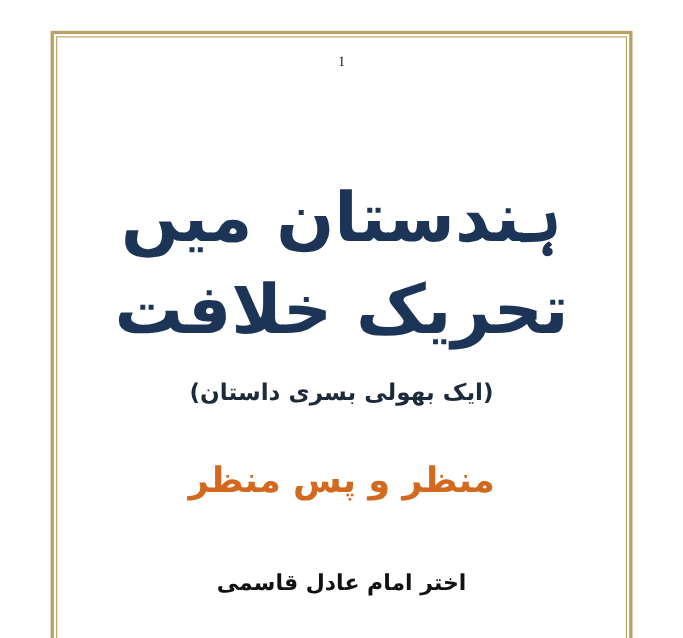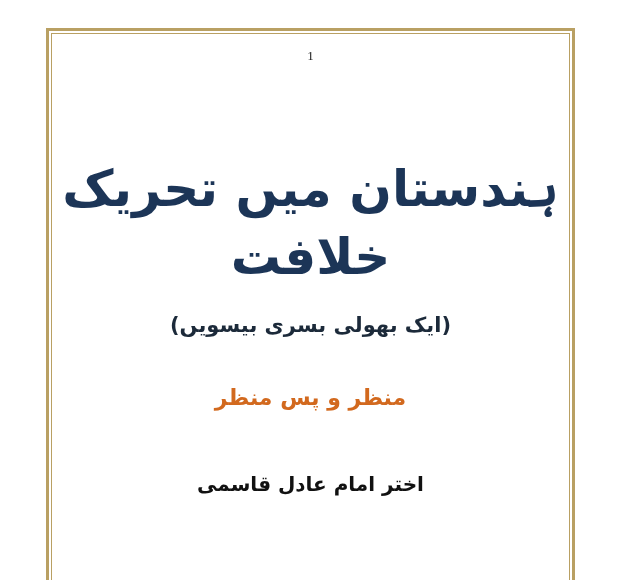--- a/index.html
+++ b/index.html
@@ -71,37 +71,37 @@
     margin-top: 26px;
     font-size: 25px;
     line-height: 1.45;
     color: #1c2a3a;
     font-weight: 600;
     letter-spacing: -0.5px;
   }
 
   .main-title {
     margin-top: 92px;
-    font-size: 50px;
+    font-size: 62px;
     line-height: 1.35;
     color: #1c3557;
     font-weight: 700;
     letter-spacing: -1px;
   }
 
   .parenthetical {
     margin-top: 22px;
     font-size: 21px;
     color: #1c2a3a;
     font-weight: 600;
   }
 
   .accent-line {
     margin-top: 48px;
-    font-size: 22px;
+    font-size: 32px;
     color: #d2691e;
     font-weight: 700;
     letter-spacing: -0.5px;
   }
 
   .author {
     margin-top: 62px;
     font-size: 20px;
     color: #111111;
     font-weight: 600;
@@ -115,20 +115,20 @@
   <div class="frame-outer"></div>
   <div class="frame-inner"></div>
 
   <div class="content">
 
     <div class="page-number">1</div>
 
 
     <div class="main-title urdu">ہندستان میں تحریک خلافت</div>
 
-    <div class="parenthetical urdu">(ایک بھولی بسری بیسویں)</div>
+    <div class="parenthetical urdu">(ایک بھولی بسری داستان)</div>
 
     <div class="accent-line urdu">منظر و پس منظر</div>
 
     <div class="author urdu">اختر امام عادل قاسمی</div>
 
   </div>
 </div>
 
 </body></html>

